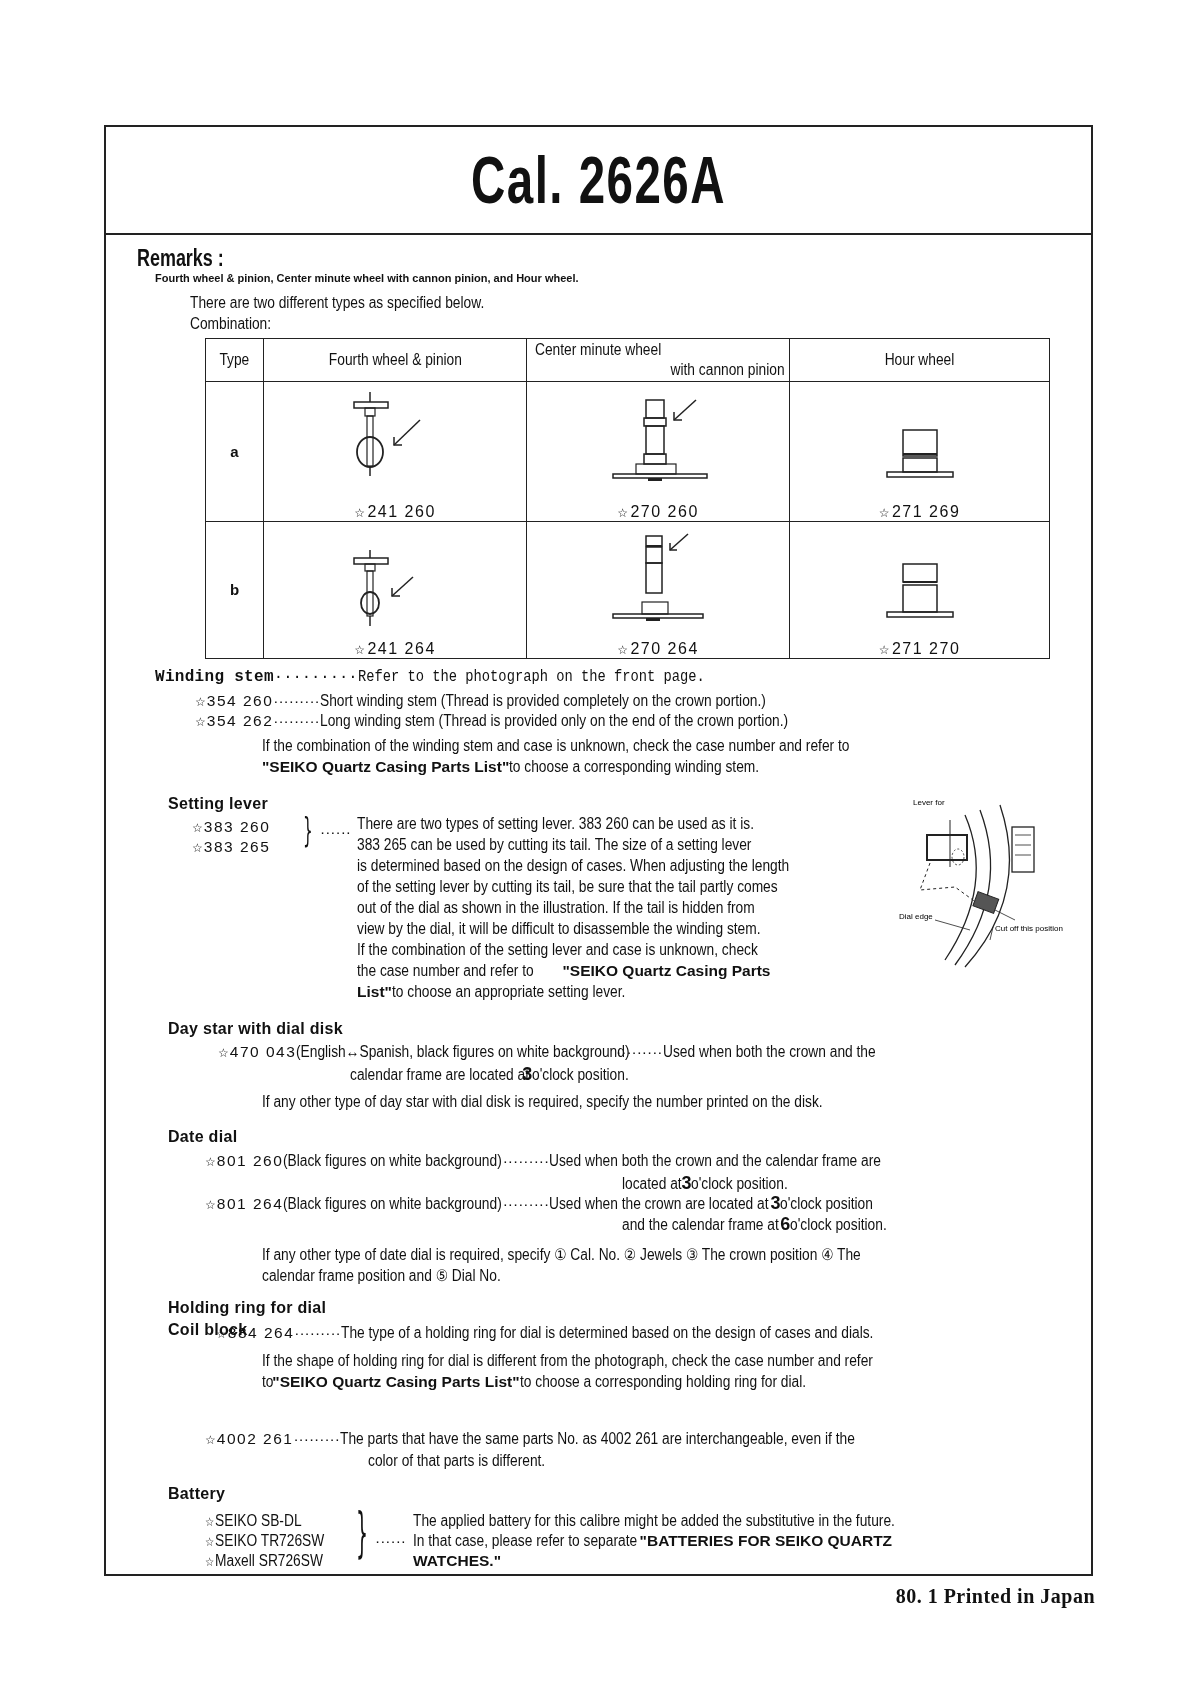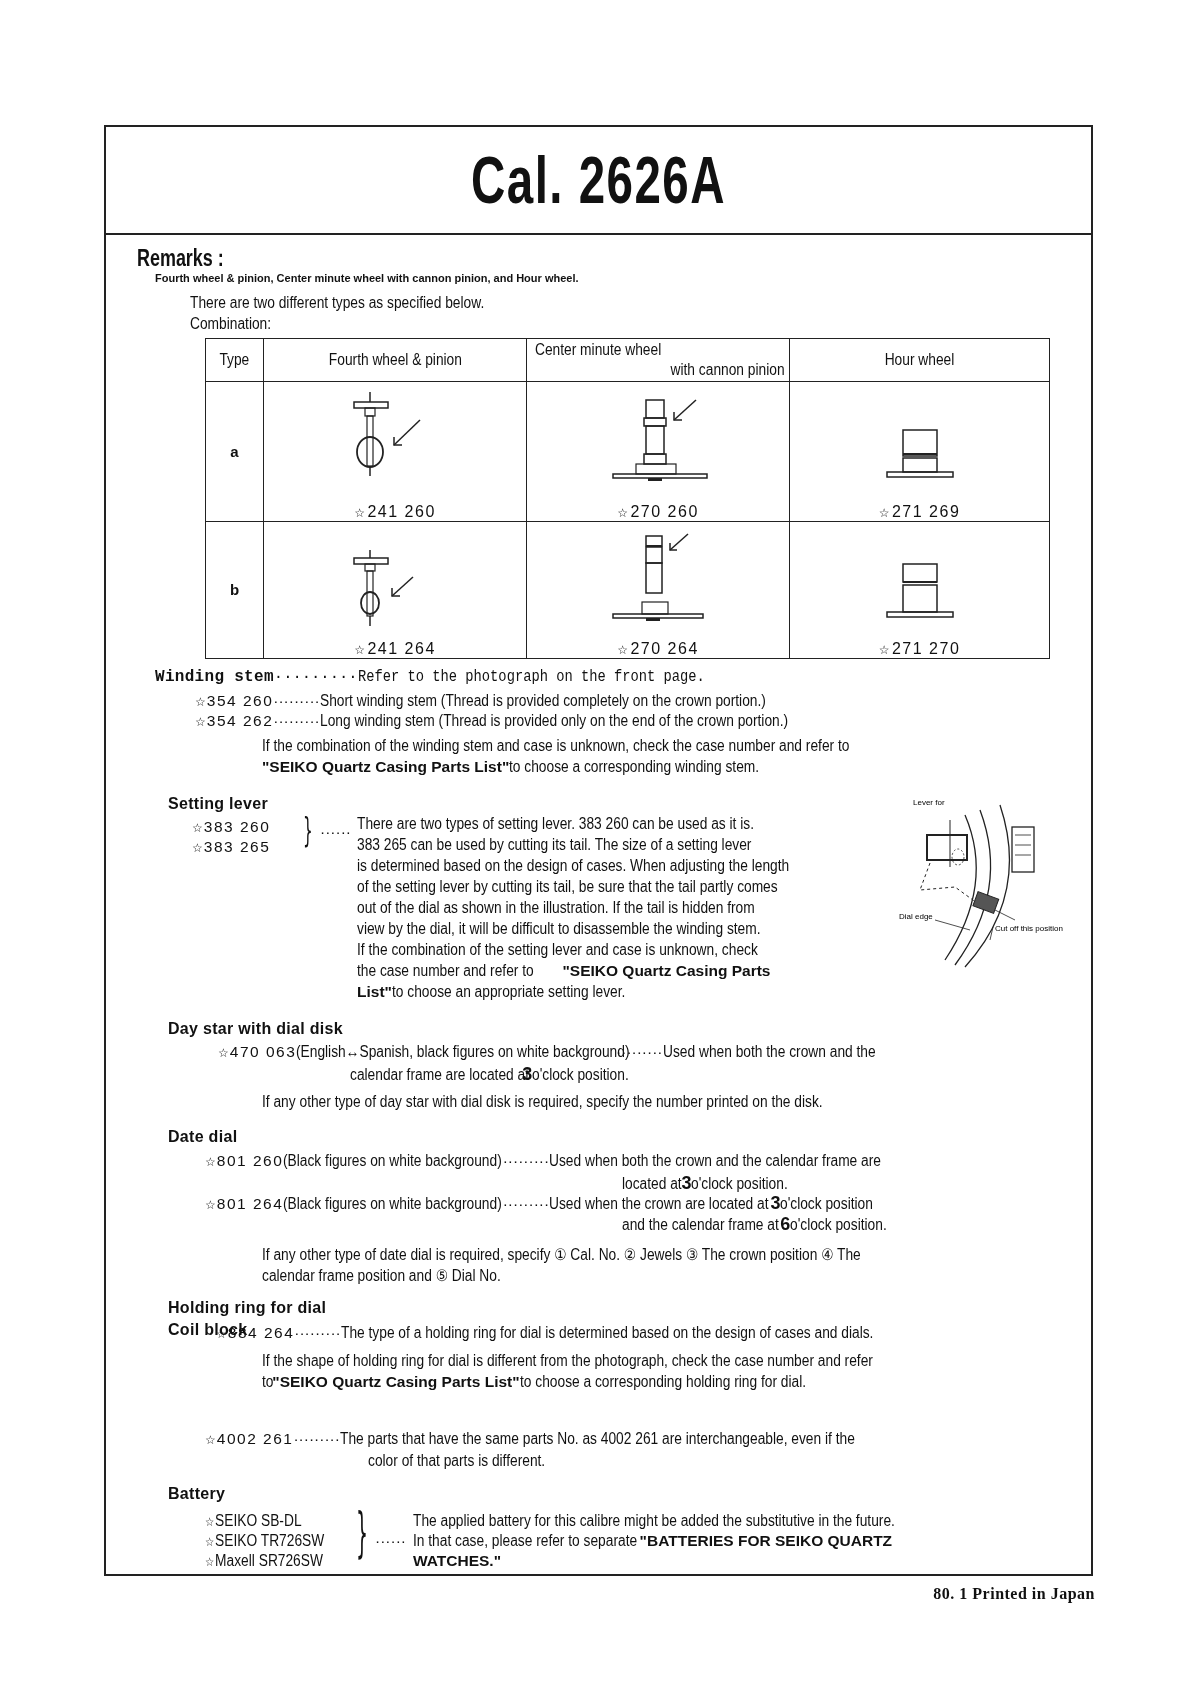--- a/index.html
+++ b/index.html
@@ -34,21 +34,21 @@
   table.combo tr.rowa td { height: 139px; }
   table.combo tr.rowb td { height: 136px; }
   .cell { position: relative; width: 100%; height: 100%; }
   .cell svg { position: absolute; left: 50%; transform: translateX(-50%); top: 8px; }
   .partno { position: absolute; bottom: 0px; left: 0; right: 0; text-align: center;
             font-size: 16px; letter-spacing: 1.5px; }
   .th-inner { transform: scaleX(0.86); display: inline-block; }
   .rowlabel { font-weight: bold; font-size: 15px; }
 
   .footer { position: absolute; right: 105px; top: 1585px; font-family: "Liberation Serif", serif;
-            font-weight: bold; font-size: 16px; letter-spacing: 0.5px; }
+            font-weight: bold; font-size: 20px; letter-spacing: 0.5px; }
   .brace { font-family: "DejaVu Sans", sans-serif; }
 </style>
 </head>
 <body>
 
 <div class="frame"></div>
 <div class="title-box">
   <div class="title">Cal. 2626A</div>
 </div>
 
@@ -209,21 +209,21 @@
   <line x1="40" y1="125" x2="75" y2="135" stroke="#222" stroke-width="0.8"></line>
   <line x1="98" y1="132" x2="95" y2="145" stroke="#222" stroke-width="0.8"></line>
   <text x="18" y="10" font-size="8" font-family="Liberation Sans, sans-serif">Lever for</text>
   <text x="18" y="19" font-size="8" font-family="Liberation Sans, sans-serif"></text>
   <text x="4" y="124" font-size="8" font-family="Liberation Sans, sans-serif">Dial edge</text>
   <text x="100" y="136" font-size="8" font-family="Liberation Sans, sans-serif">Cut off this position</text>
 </svg>
 
 <div class="abs head" style="left:168px; top:1020px;">Day star with dial disk</div>
 <div class="abs txt" style="left:218px; top:1043px;">
-  <span class="star">☆</span><span class="num">470 063</span><span class="narrow" style="display:inline-block;">(English↔Spanish, black figures on white background)</span><span style="margin-left:-68px;">·········</span><span class="narrow" style="display:inline-block;">Used when both the crown and the</span>
+  <span class="star">☆</span><span class="num">470 043</span><span class="narrow" style="display:inline-block;">(English↔Spanish, black figures on white background)</span><span style="margin-left:-68px;">·········</span><span class="narrow" style="display:inline-block;">Used when both the crown and the</span>
 </div>
 <div class="abs txt" style="left:350px; top:1064px;">
   <span class="narrow" style="display:inline-block;">calendar frame are located at </span><span class="big3" style="margin-left:-36px;">3</span><span class="narrow" style="display:inline-block;"> o'clock position.</span>
 </div>
 <div class="abs narrow" style="left:262px; top:1093px;">If any other type of day star with dial disk is required, specify the number printed on the disk.</div>
 
 <div class="abs head" style="left:168px; top:1128px;">Date dial</div>
 <div class="abs txt" style="left:205px; top:1152px;">
   <span class="star">☆</span><span class="num">801 260</span><span class="narrow" style="display:inline-block;">(Black figures on white background)</span><span style="margin-left:-35px;">·········</span><span class="narrow" style="display:inline-block;">Used when both the crown and the calendar frame are</span>
 </div>

